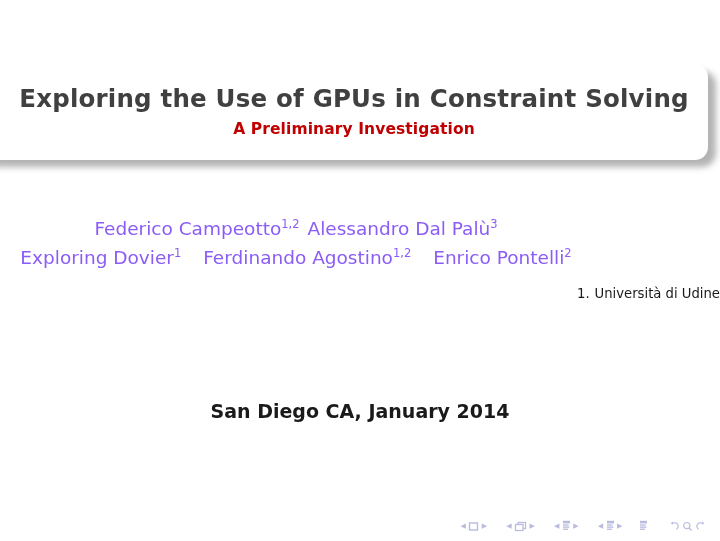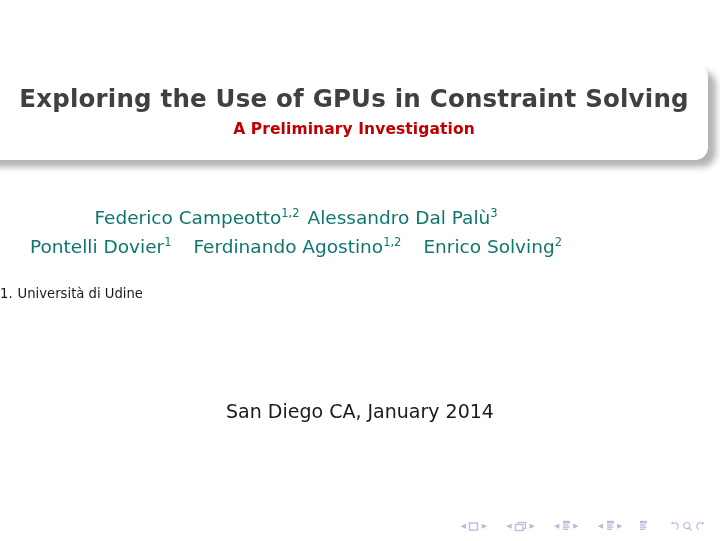--- a/index.html
+++ b/index.html
@@ -68,24 +68,24 @@
     letter-spacing: 0.1px;
     white-space: nowrap;
     margin-top: 7px;
     padding-left: 14px;
   }
 
   
   .authors {
     position: absolute;
     left: 0;
-    top: 203px;
+    top: 214px;
     width: 592px;
     text-align: center;
-    color: #0f766e;
+    color: #8b5cf6;
     font-size: 18.5px;
     line-height: 29px;
   }
 
   .author-line { white-space: nowrap; }
 
   .author-line .gap-lg { display: inline-block; width: 22px; }
   .author-line .gap-sm { display: inline-block; width: 8px; }
 
   sup {
@@ -93,21 +93,21 @@
     vertical-align: super;
     line-height: 0;
   }
 
   
   .institutes {
     position: absolute;
     left: 0;
     top: 286px;
     width: 720px;
-    text-align: left;
+    text-align: right;
     color: #1a1a1a;
     font-size: 13.2px;
   }
 
   .institute-line {
     white-space: nowrap;
     margin-bottom: 14.5px;
   }
 
   .institute-num { margin-right: 5px; }
@@ -115,20 +115,21 @@
   
   .date-line {
     position: absolute;
     left: 0;
     top: 400px;
     width: 720px;
     text-align: center;
     color: #1a1a1a;
     font-size: 19px;
     white-space: nowrap;
+    font-weight: bold;
   }
 
   
   .navbar {
     position: absolute;
     right: 12px;
     bottom: 6px;
     display: flex;
     align-items: center;
     height: 18px;
@@ -165,21 +166,21 @@
   </div>
 </div>
 
 <div class="authors">
 
   <div class="author-line">
     <span>Federico Campeotto</span><sup>1,2</sup><span class="gap-sm"></span><span>Alessandro Dal Palù</span><sup>3</sup>
   </div>
 
   <div class="author-line">
-    <span>Pontelli Dovier</span><sup>1</sup><span class="gap-lg"></span><span>Ferdinando Agostino</span><sup>1,2</sup><span class="gap-lg"></span><span>Enrico Solving</span><sup>2</sup>
+    <span>Exploring Dovier</span><sup>1</sup><span class="gap-lg"></span><span>Ferdinando Agostino</span><sup>1,2</sup><span class="gap-lg"></span><span>Enrico Pontelli</span><sup>2</sup>
   </div>
 
 </div>
 
 <div class="institutes">
 
   <div class="institute-line">
     <span class="institute-num">1.</span><span>Università di Udine</span>
   </div>
 

